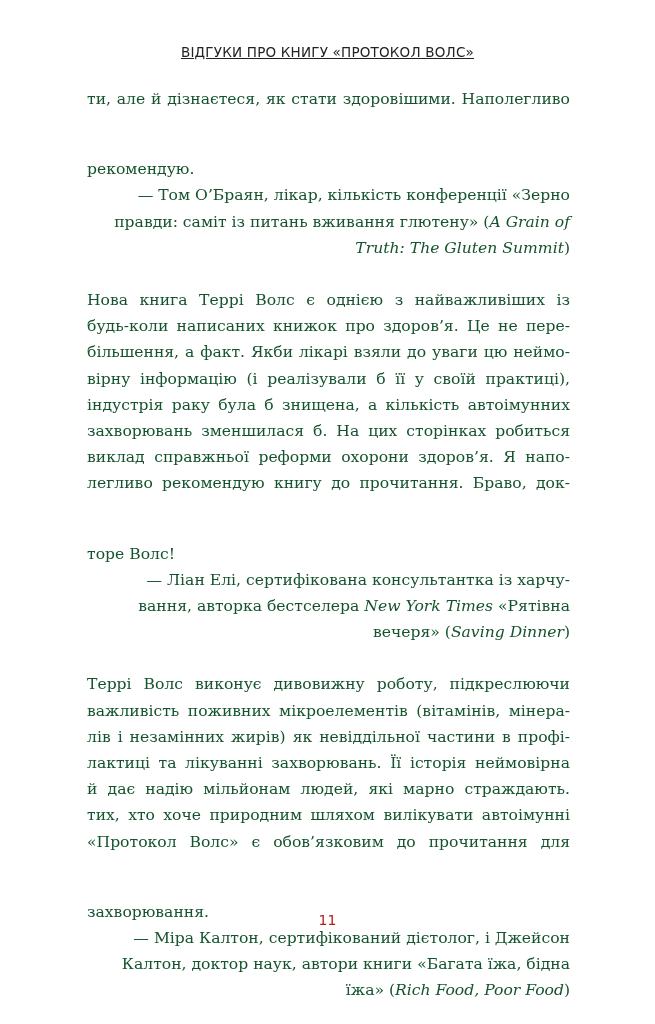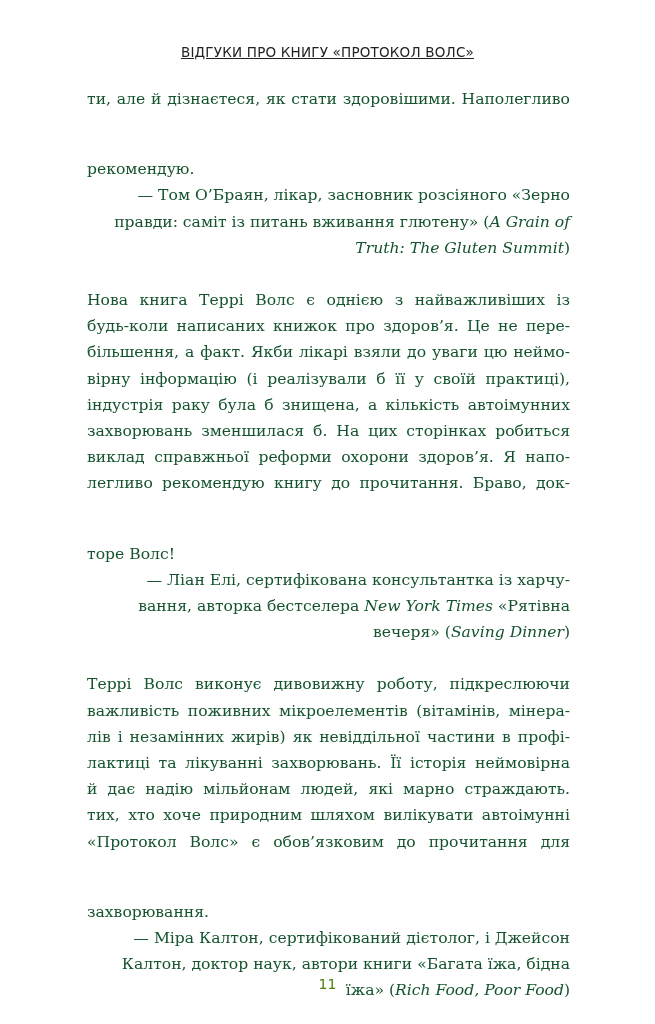--- a/index.html
+++ b/index.html
@@ -16,38 +16,38 @@
     color: #14532d;
   }
   .para { text-align: justify; text-align-last: left; margin: 0; }
   .line { display: block; white-space: nowrap; text-align: justify; text-align-last: justify; }
   .line.last { text-align-last: left; margin-top: 44px; }
   .attrib { margin: 0; text-align: right; }
   .attrib .line { text-align-last: right; }
   .gap { height: 26px; }
   i { font-style: italic; }
   .page-num {
-    position: absolute; top: 976px; left: 0; width: 655px; text-align: center;
-    font-family: "DejaVu Sans", sans-serif; font-size: 14px; color: #4d7c0f;
+    position: absolute; top: 912px; left: 0; width: 655px; text-align: center;
+    font-family: "DejaVu Sans", sans-serif; font-size: 14px; color: #b91c1c;
   }
 </style>
 </head>
 <body>
 
 <div class="running-head">ВІДГУКИ ПРО КНИГУ «ПРОТОКОЛ ВОЛС»</div>
 
 <div class="text-block">
 
   <div>
     <p class="para">
       <span class="line">ти, але й дізнаєтеся, як стати здоровішими. Наполегливо</span>
       <span class="line last">рекомендую.</span>
     </p>
     <p class="attrib">
-      <span class="line">— Том О’Браян, лікар, засновник розсіяного «Зерно</span>
+      <span class="line">— Том О’Браян, лікар, кількість конференції «Зерно</span>
       <span class="line"><span>правди: саміт із питань вживання глютену» (</span><i>A Grain of</i></span>
       <span class="line"><i>Truth: The Gluten Summit</i><span>)</span></span>
     </p>
   </div>
 
   <div class="gap"></div>
 
   <div>
     <p class="para">
       <span class="line">Нова книга Террі Волс є однією з найважливіших із</span>

